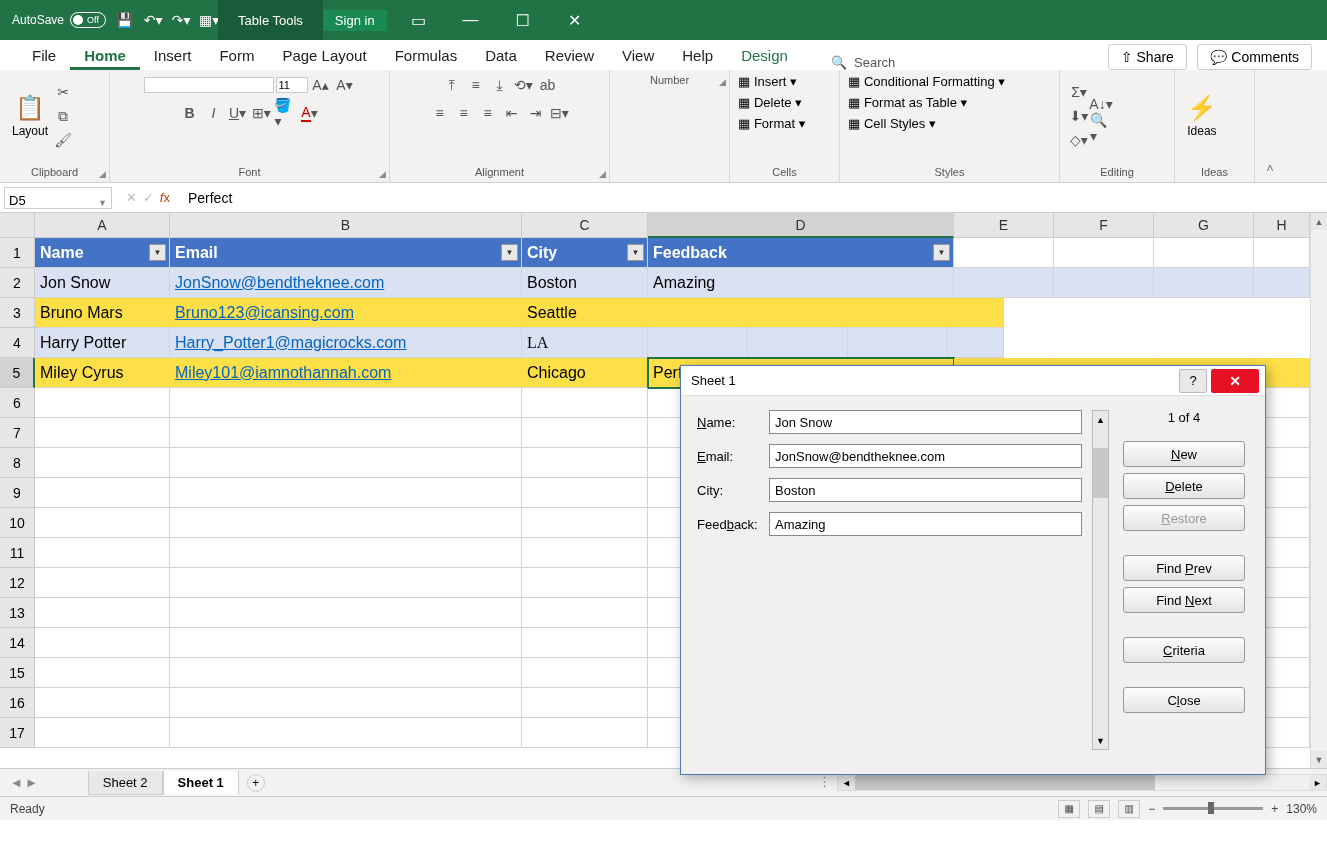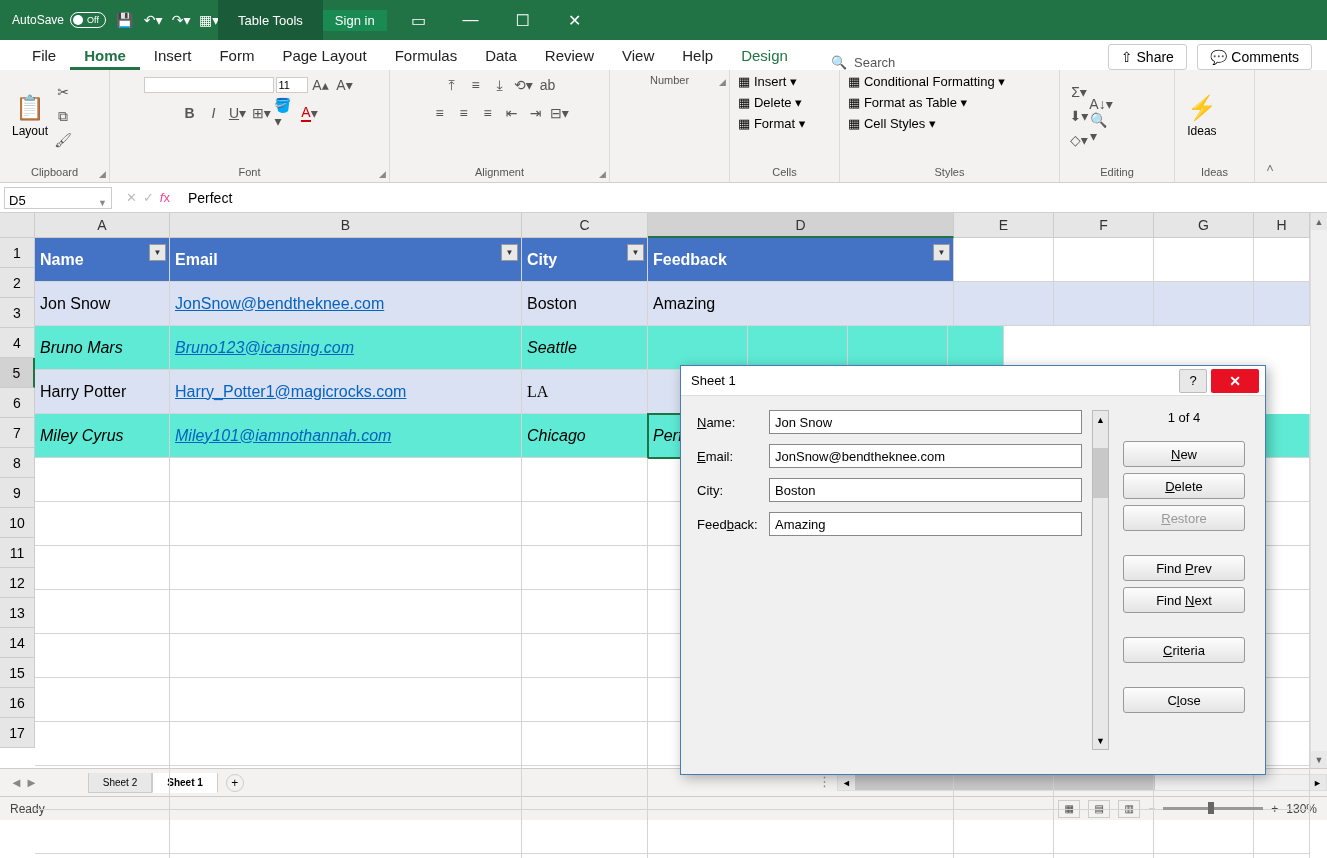--- a/index.html
+++ b/index.html
@@ -51,35 +51,35 @@
 
 .gridwrap { position: relative; height: 555px; background: #fff; }
 .corner { position: absolute; left: 0; top: 0; width: 35px; height: 25px; background: #e6e6e6; border-right: 1px solid #ccc; border-bottom: 1px solid #ccc; }
 .colheads { position: absolute; left: 35px; top: 0; height: 25px; display: flex; }
 .colhead { border-right: 1px solid #ccc; border-bottom: 1px solid #ccc; background: #e6e6e6; display: flex; align-items: center; justify-content: center; font-size: 14px; color: #333; }
 .colhead.sel { background: #d2d2d2; border-bottom: 2px solid #217346; }
 .rowheads { position: absolute; left: 0; top: 25px; width: 35px; }
 .rowhead { height: 30px; border-right: 1px solid #ccc; border-bottom: 1px solid #ccc; background: #e6e6e6; display: flex; align-items: center; justify-content: center; font-size: 14px; }
 .rowhead.sel { background: #d2d2d2; border-right: 2px solid #217346; }
 .cells { position: absolute; left: 35px; top: 25px; }
-.cellrow { display: flex; height: 44px; }
+.cellrow { display: flex; height: 30px; }
 .cell { border-right: 1px solid #d4d4d4; border-bottom: 1px solid #d4d4d4; padding: 0 5px; display: flex; align-items: center; font-size: 16px; overflow: hidden; white-space: nowrap; }
 .thead { background: #4472C4; color: #fff; font-weight: 600; position: relative; }
 .trow-odd { background: #D9E1F2; }
-.trow-even { background: #5eead4; font-style: italic; }
+.trow-even { background: #fde047; }
 .link { color: #0563C1; text-decoration: underline; }
 .filter-btn { position: absolute; right: 3px; top: 6px; width: 17px; height: 17px; background: #e8e8e8; border: 1px solid #999; display: flex; align-items: center; justify-content: center; font-size: 8px; color: #333; }
 .selcell { outline: 2px solid #217346; outline-offset: -1px; }
 .vscroll { position: absolute; right: 0; top: 0; width: 17px; height: 100%; background: #f0f0f0; border-left: 1px solid #ddd; }
 .vscroll-btn { height: 17px; background: #e8e8e8; display: flex; align-items: center; justify-content: center; font-size: 9px; color: #666; }
 
 
 .sheetbar { height: 28px; border-top: 1px solid #ccc; display: flex; align-items: center; background: #f3f2f1; }
 .sheet-nav { display: flex; gap: 2px; padding: 0 10px; color: #888; }
-.sheet-tab { padding: 4px 14px; border: 1px solid #ccc; border-top: none; background: #e8e8e8; font-size: 10px; }
+.sheet-tab { padding: 4px 14px; border: 1px solid #ccc; border-top: none; background: #e8e8e8; font-size: 13px; }
 .sheet-tab.active { background: #fff; font-weight: 600; border-bottom: 1px solid #fff; }
 .sheet-add { margin-left: 8px; width: 18px; height: 18px; border: 1px solid #ccc; border-radius: 50%; display: flex; align-items: center; justify-content: center; font-size: 12px; }
 .hscroll-area { flex: 1; display: flex; justify-content: flex-end; }
 .hscroll { width: 490px; height: 17px; background: #f0f0f0; border: 1px solid #ddd; display: flex; }
 .hscroll-btn { width: 17px; display: flex; align-items: center; justify-content: center; font-size: 9px; background: #e8e8e8; }
 .hscroll-thumb { width: 300px; background: #c8c8c8; }
 
 
 .statusbar { height: 24px; background: #f3f2f1; border-top: 1px solid #ccc; display: flex; align-items: center; padding: 0 10px; font-size: 12px; color: #444; }
 .status-right { margin-left: auto; display: flex; align-items: center; gap: 8px; }
@@ -288,21 +288,21 @@
 </div>
 
 <div class="fbar">
   <div class="namebox">
       <span>D5</span>
       <span class="namebox-dd">▼</span>
     </div>
   <div class="fbar-btns">
     <span>✕</span>
     <span>✓</span>
-    <span style="color:#ec4899"><i>f</i>x</span>
+    <span style="color:#c2410c"><i>f</i>x</span>
   </div>
   <div class="fbar-input">Perfect</div>
 </div>
 
 <div class="gridwrap">
   <div class="corner"></div>
   <div class="colheads" id="colheads">
       <div class="colhead" style="width: 135px;">A</div>
       <div class="colhead" style="width: 352px;">B</div>
       <div class="colhead" style="width: 126px;">C</div>

